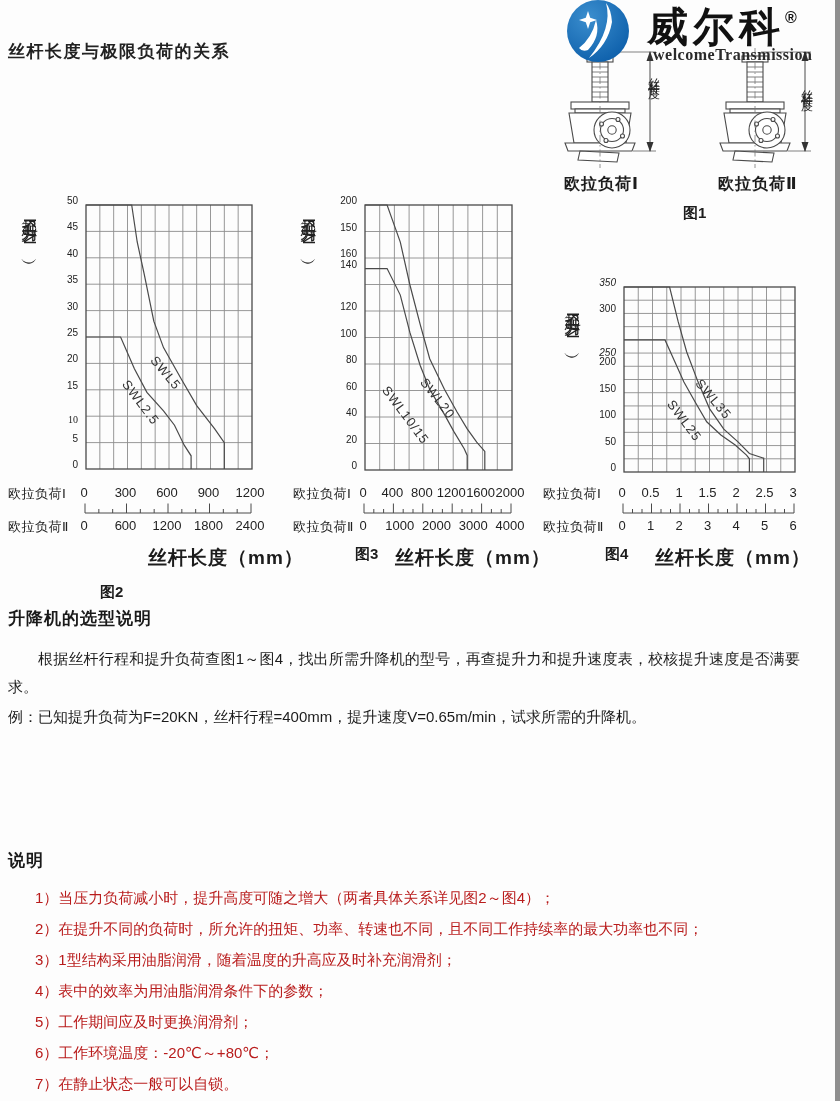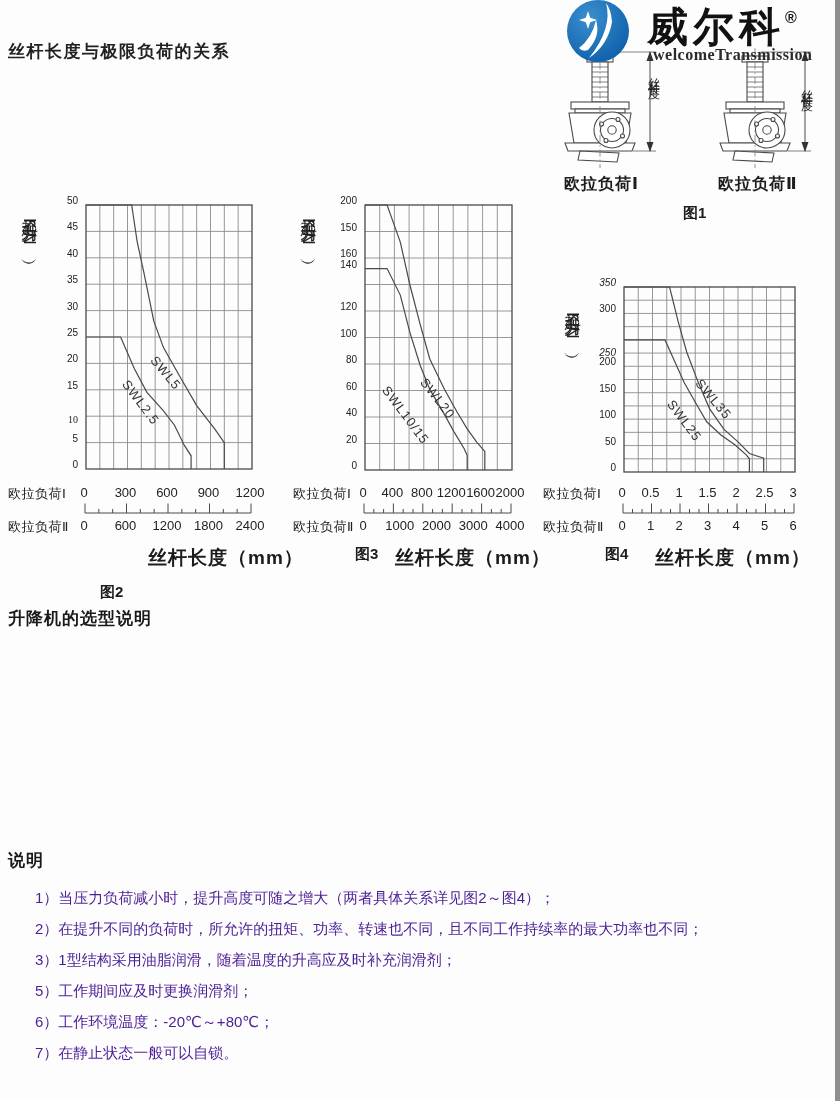--- a/index.html
+++ b/index.html
@@ -30,21 +30,21 @@
   .curvelab{position:absolute;font-size:13px;letter-spacing:1px;color:#333;white-space:nowrap;transform-origin:left top;}
   .axrow-label{position:absolute;font-size:13px;color:#222;white-space:nowrap;letter-spacing:.5px;}
   .axtick{position:absolute;width:48px;margin-left:-24px;text-align:center;font-size:13px;color:#222;white-space:nowrap;}
   .cap-fig{position:absolute;font-size:15px;font-weight:bold;color:#1c1c1c;}
   .cap-xlab{position:absolute;font-size:19px;font-weight:bold;color:#1c1c1c;letter-spacing:1px;white-space:nowrap;}
   
   h2.sec{position:absolute;left:8px;margin:0;font-size:17px;font-weight:bold;color:#1a1a1a;letter-spacing:1px;}
   p.body{position:absolute;left:8px;margin:0;font-size:15px;line-height:28px;color:#1c1c1c;text-align:justify;}
   p.indent{text-indent:2em;}
   .notes{position:absolute;left:35px;top:888px;width:790px;}
-  .note{font-size:15px;line-height:19px;margin-bottom:12px;color:#4c1d95;}
+  .note{font-size:15px;line-height:19px;margin-bottom:12px;color:#b91c1c;}
 </style>
 </head>
 <body>
 
 <div id="page">
   <div class="right-strip"></div>
 
   <h1 class="title">丝杆长度与极限负荷的关系</h1>
 
   <svg class="logo-mark" width="64" height="63" viewBox="0 0 64 63">
@@ -97,26 +97,29 @@
     <use href="#jackg" x="0" y="0"></use>
     <use href="#jackg" x="155" y="0"></use>
   </svg>
   <div class="dimlab" style="left:645px;top:68px;">丝杆长度</div>
   <div class="dimlab" style="left:798px;top:80px;">丝杆长度</div>
   <div class="jack-label" style="left:564px;top:174px;">欧拉负荷Ⅰ</div>
   <div class="jack-label" style="left:718px;top:174px;">欧拉负荷Ⅱ</div>
   <div class="fig1-cap" style="left: 683px; top: 204px;">图1</div>
 
   <h2 class="sec" style="top:607px;">升降机的选型说明</h2>
+  <p class="body indent" style="top:645px;width:792px;">根据丝杆行程和提升负荷查图1～图4，找出所需升降机的型号，再查提升力和提升速度表，校核提升速度是否满要求。</p>
+  <p class="body" style="top:703px;width:824px;">例：已知提升负荷为F=20KN，丝杆行程=400mm，提升速度V=0.65m/min，试求所需的升降机。</p>
 
   <h2 class="sec" style="top:849px;">说明</h2>
   <div class="notes">
     <div class="note">1）当压力负荷减小时，提升高度可随之增大（两者具体关系详见图2～图4）；</div>
     <div class="note">2）在提升不同的负荷时，所允许的扭矩、功率、转速也不同，且不同工作持续率的最大功率也不同；</div>
     <div class="note">3）1型结构采用油脂润滑，随着温度的升高应及时补充润滑剂；</div>
+    <div class="note">4）表中的效率为用油脂润滑条件下的参数；</div>
     <div class="note">5）工作期间应及时更换润滑剂；</div>
     <div class="note">6）工作环境温度：-20℃～+80℃；</div>
     <div class="note">7）在静止状态一般可以自锁。</div>
   </div>
 <div class="chart">
       <svg width="170" height="268" viewBox="-2 -2 170 268" style="left:84px;top:203px">
         <line x1="13.833333333333334" y1="0" x2="13.833333333333334" y2="264" stroke="#8c8c8c" stroke-width="0.9"></line>
         <line x1="27.666666666666668" y1="0" x2="27.666666666666668" y2="264" stroke="#8c8c8c" stroke-width="0.9"></line>
         <line x1="41.5" y1="0" x2="41.5" y2="264" stroke="#8c8c8c" stroke-width="0.9"></line>
         <line x1="55.333333333333336" y1="0" x2="55.333333333333336" y2="264" stroke="#8c8c8c" stroke-width="0.9"></line>

